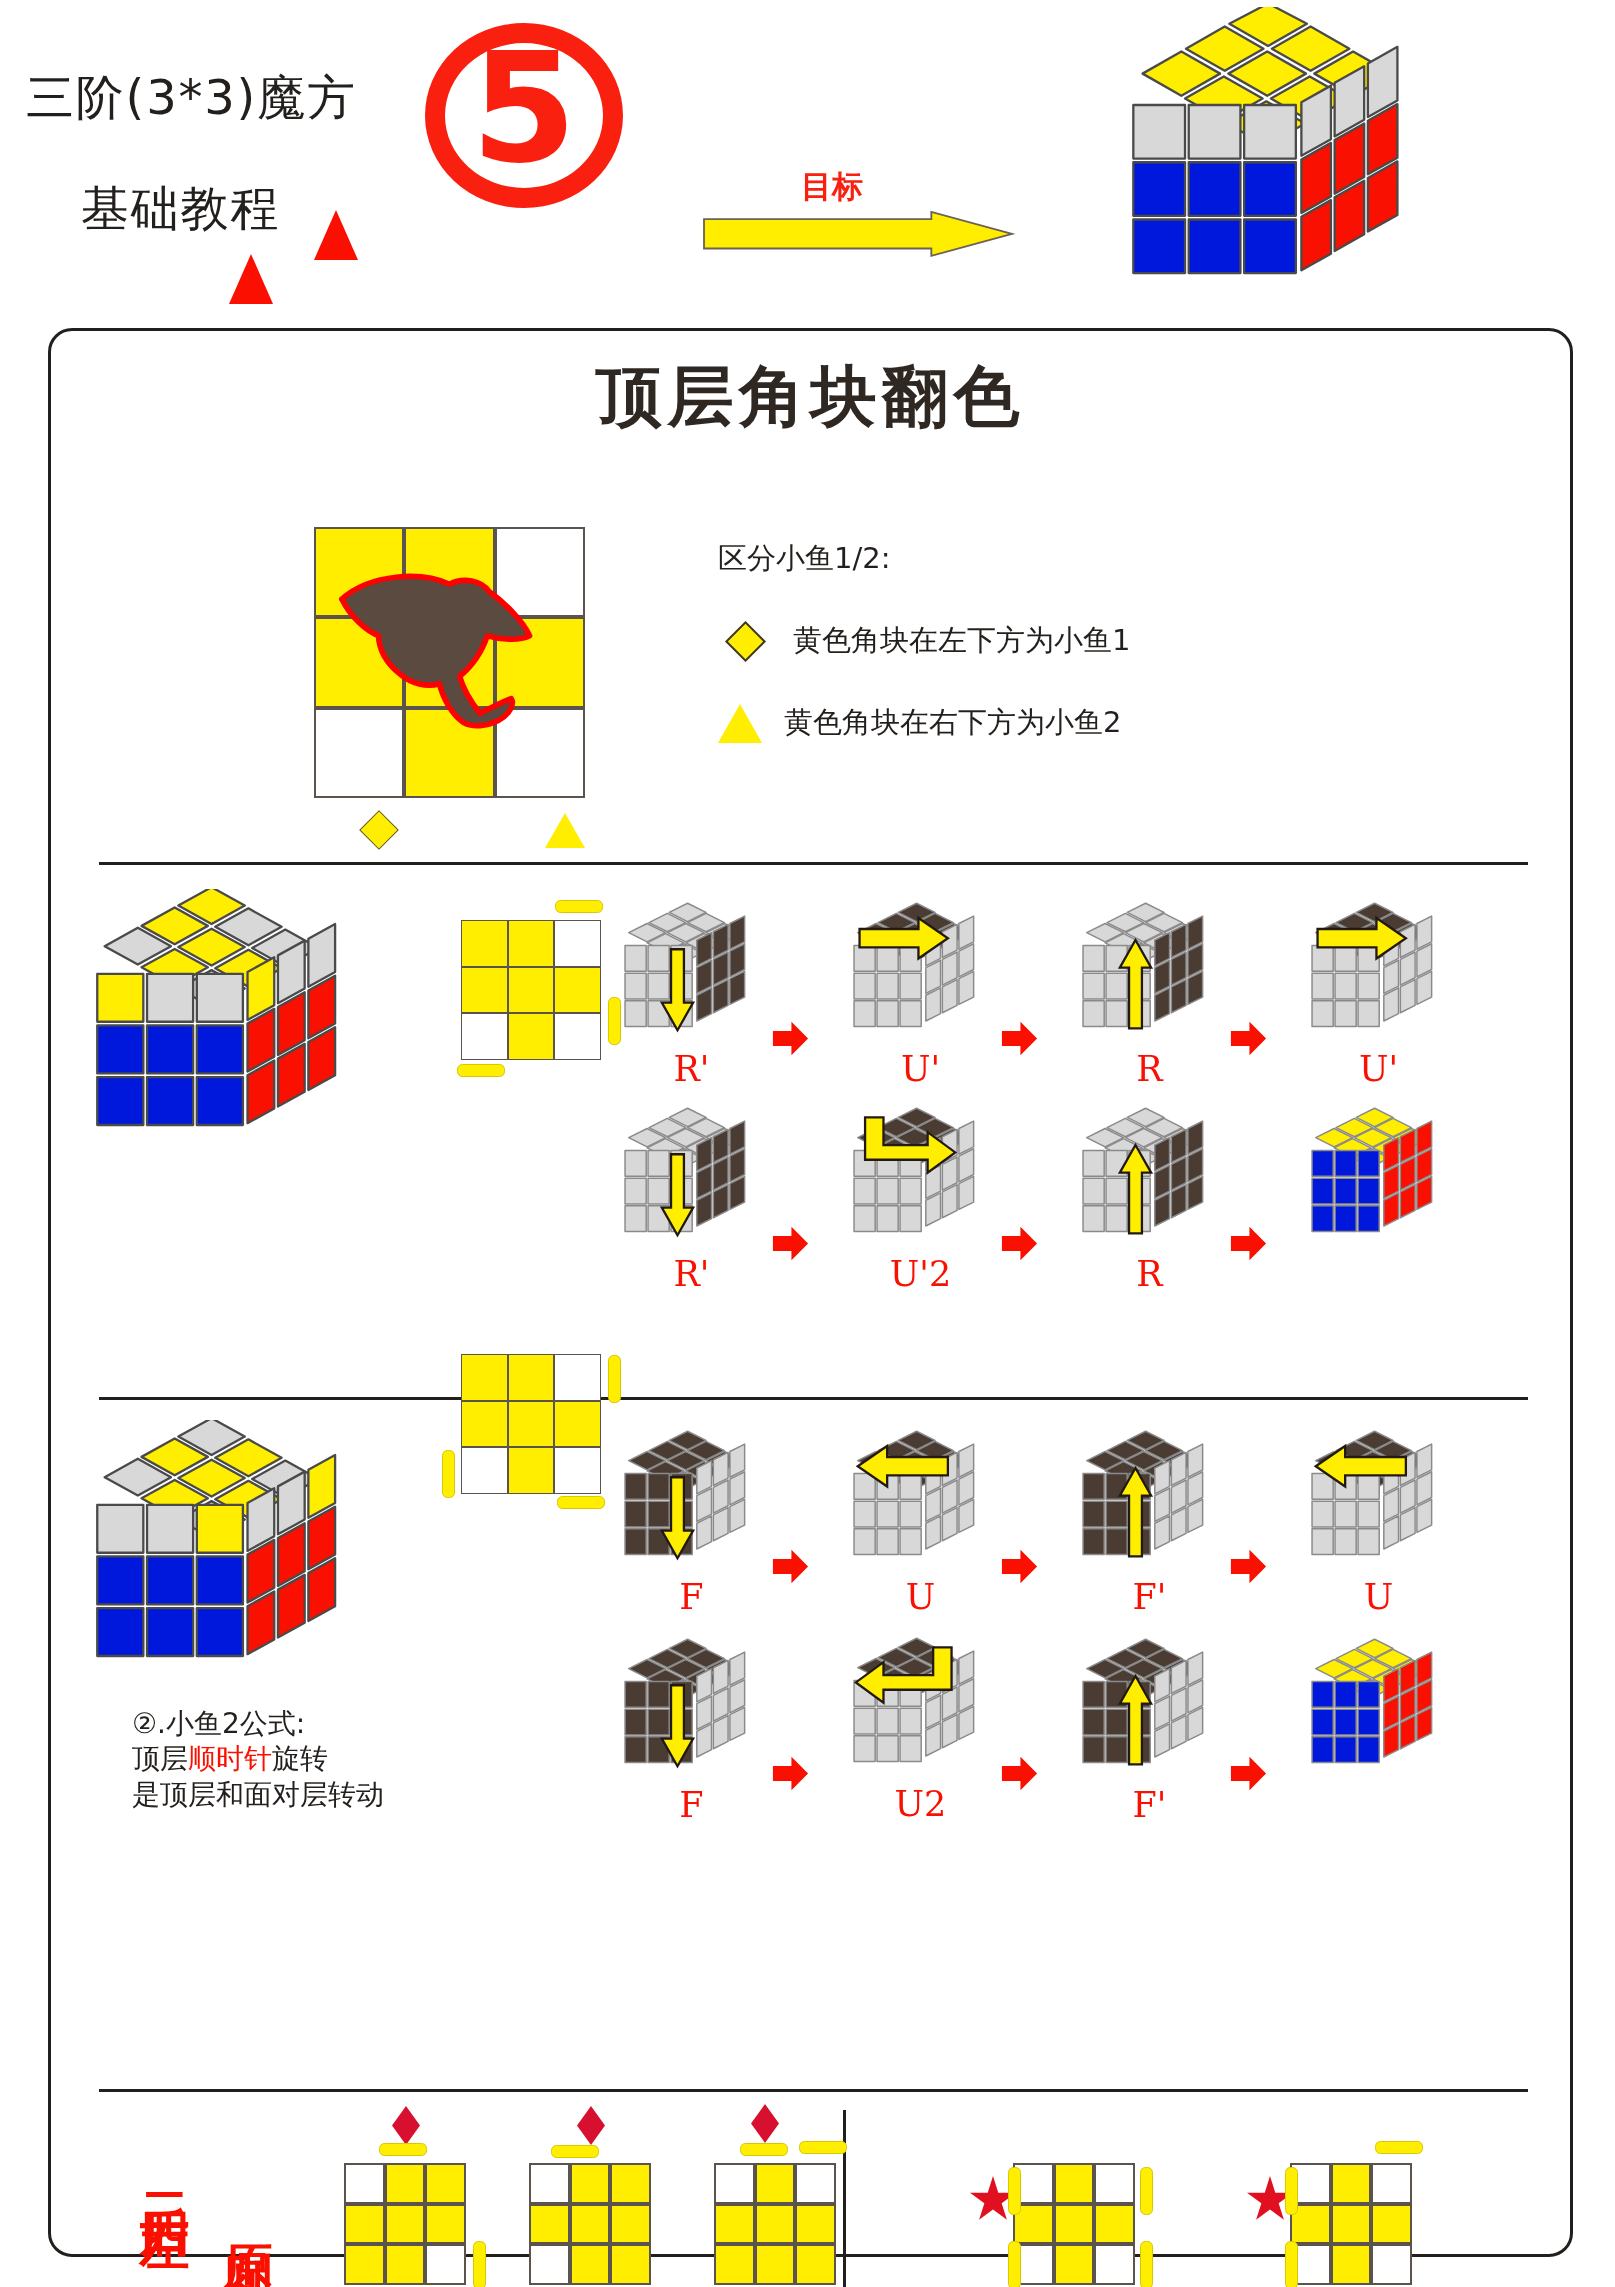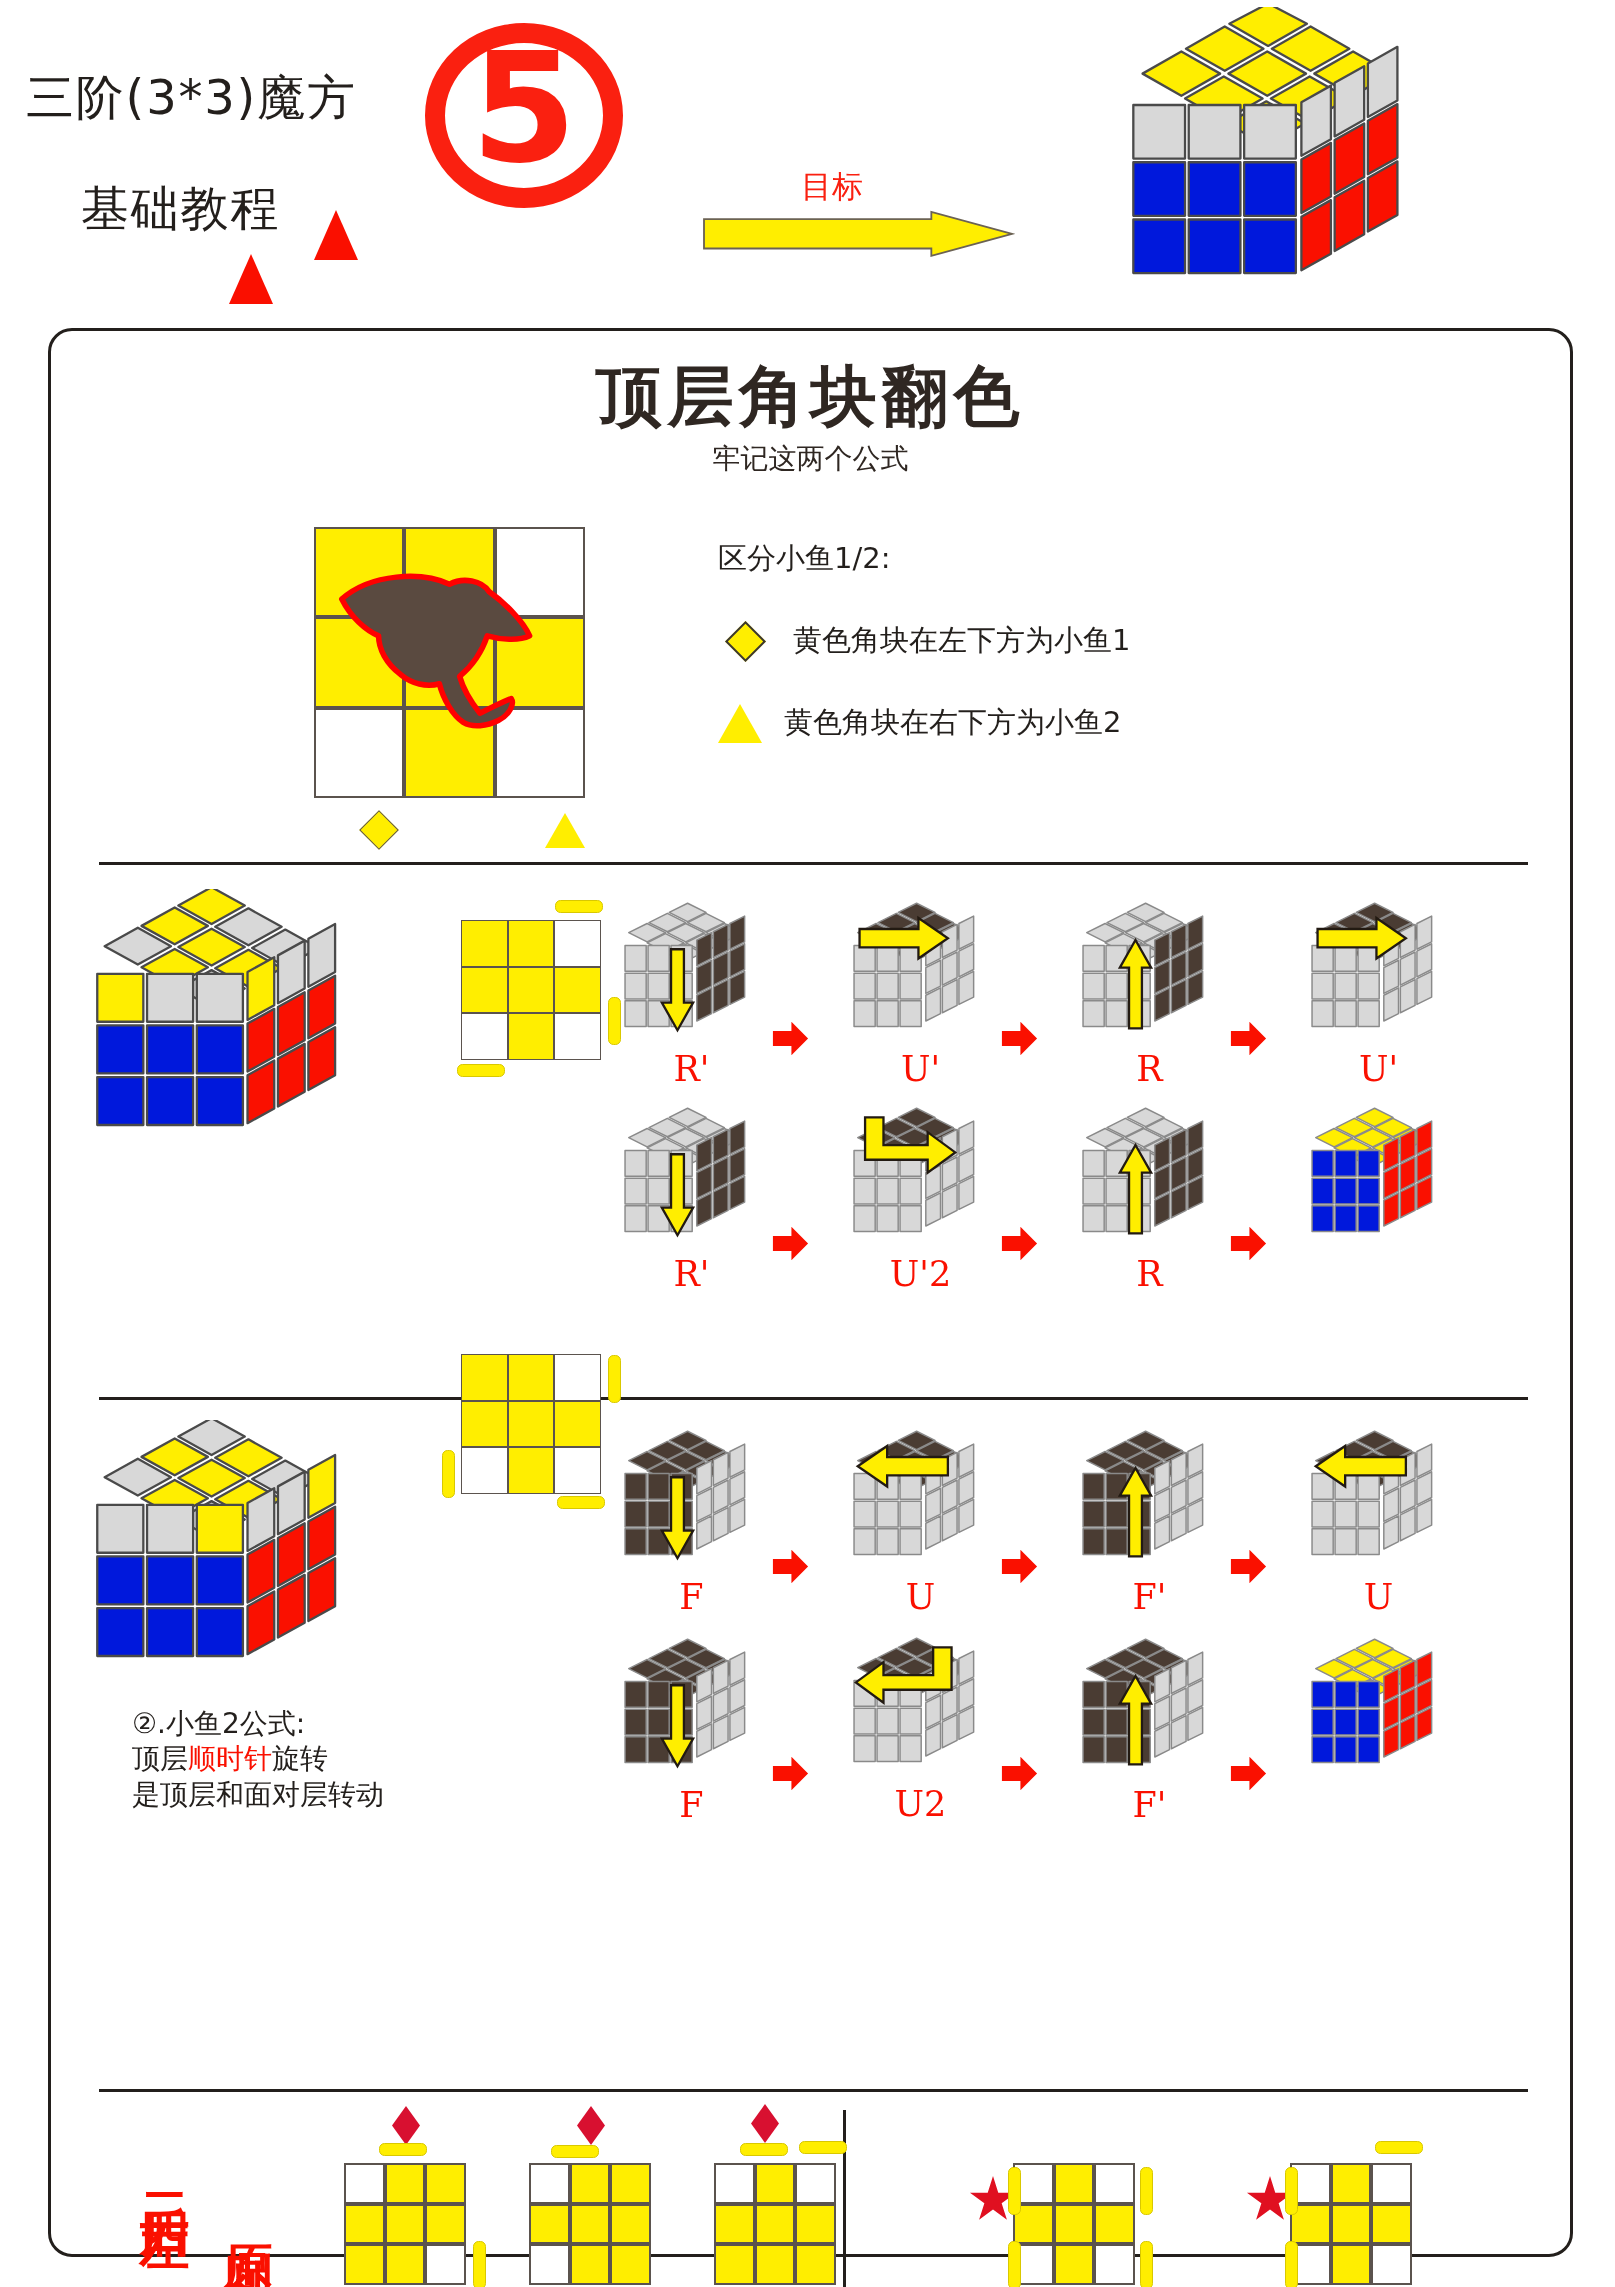--- a/index.html
+++ b/index.html
@@ -39,21 +39,21 @@
     border: 20px solid #fa2010; border-radius: 50%;
     display: flex; align-items: center; justify-content: center;
   }
   .step-circle span {
     font-size: 152px; color: #fa2010; font-weight: bold;
     line-height: 1; margin-top: -13px;
     font-family: "DejaVu Sans", sans-serif;
   }
   .goal-label {
     position: absolute; left: 801px; top: 166px;
-    font-size: 31px; color: #fa2010; font-weight: normal;
+    font-size: 31px; color: #fa2010; font-weight: bold;
     font-family: "DejaVu Sans", sans-serif;
   }
   .goal-arrow { position: absolute; left: 701px; top: 210px; }
 
   
   .panel {
     position: absolute; left: 48px; top: 328px;
     width: 1525px; height: 1929px;
     border: 3.7px solid #231f1c; border-radius: 24px;
     background: #fff;
@@ -207,21 +207,20 @@
         <polygon points="266,206 298,188 298,246 266,264" fill="#FA1000"></polygon>
         <polygon points="302,185 334,167 334,225 302,243" fill="#FA1000"></polygon>
       </g>
     </g>
   </svg>
 </div>
 
 <div class="panel">
 
   <div class="main-title">顶层角块翻色</div>
-  <div class="main-sub">牢记这两个公式</div>
 
   <div class="fish-grid">
     <div class="g3" style="width:100%;height:100%">
       <div style="background:#FFEE00"></div>
         <div style="background:#FFEE00"></div>
         <div style="background:#fff"></div>
       <div style="background:#FFEE00"></div>
         <div style="background:#FFEE00"></div>
         <div style="background:#FFEE00"></div>
       <div style="background:#fff"></div>

